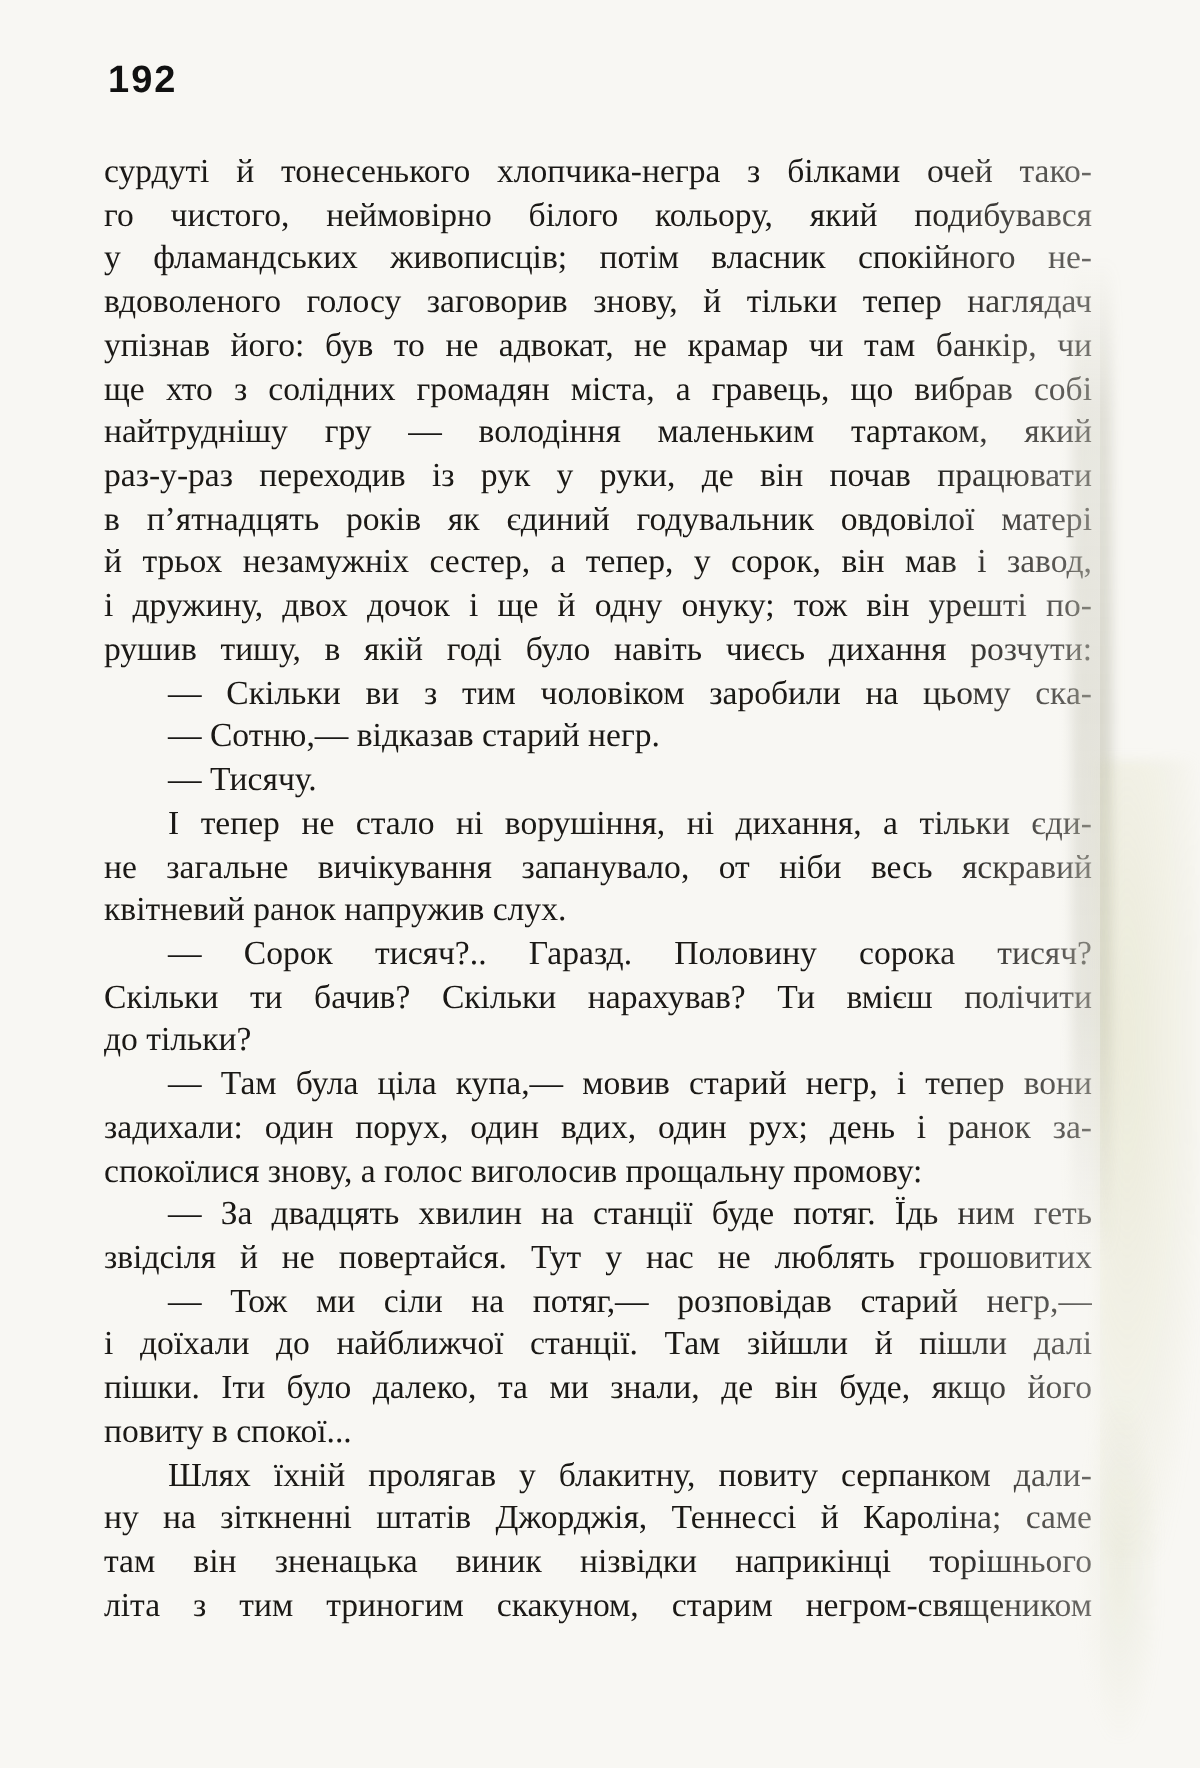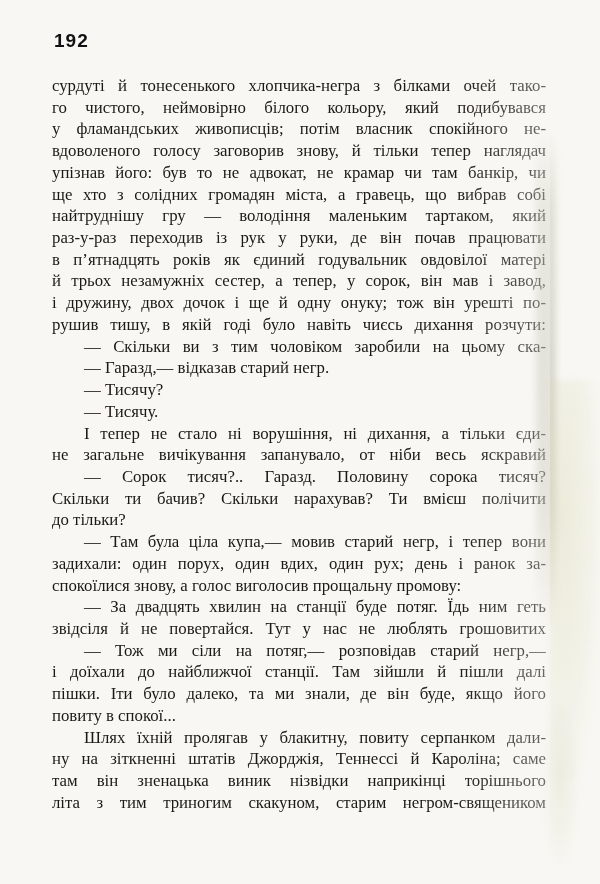--- a/index.html
+++ b/index.html
@@ -114,25 +114,25 @@
       <div class="ln">вдоволеного голосу заговорив знову, й тільки тепер наглядач</div>
       <div class="ln">упізнав його: був то не адвокат, не крамар чи там банкір, чи</div>
       <div class="ln">ще хто з солідних громадян міста, а гравець, що вибрав собі</div>
       <div class="ln">найтруднішу гру — володіння маленьким тартаком, який</div>
       <div class="ln">раз-у-раз переходив із рук у руки, де він почав працювати</div>
       <div class="ln">в п’ятнадцять років як єдиний годувальник овдовілої матері</div>
       <div class="ln">й трьох незамужніх сестер, а тепер, у сорок, він мав і завод,</div>
       <div class="ln">і дружину, двох дочок і ще й одну онуку; тож він урешті по-</div>
       <div class="ln">рушив тишу, в якій годі було навіть чиєсь дихання розчути:</div>
       <div class="ln indent">— Скільки ви з тим чоловіком заробили на цьому ска-</div>
-      <div class="ln indent last">— Гаразд,— відказав старий негр.</div>
-      <div class="ln indent last">— Тисячу?</div>
+      <div class="ln indent last">— Сотню,— відказав старий негр.</div>
       <div class="ln indent last">— Тисячу.</div>
       <div class="ln indent">І тепер не стало ні ворушіння, ні дихання, а тільки єди-</div>
       <div class="ln">не загальне вичікування запанувало, от ніби весь яскравий</div>
+      <div class="ln last">квітневий ранок напружив слух.</div>
       <div class="ln indent">— Сорок тисяч?.. Гаразд. Половину сорока тисяч?</div>
       <div class="ln">Скільки ти бачив? Скільки нарахував? Ти вмієш полічити</div>
       <div class="ln last">до тільки?</div>
       <div class="ln indent">— Там була ціла купа,— мовив старий негр, і тепер вони</div>
       <div class="ln">задихали: один порух, один вдих, один рух; день і ранок за-</div>
       <div class="ln last">спокоїлися знову, а голос виголосив прощальну промову:</div>
       <div class="ln indent">— За двадцять хвилин на станції буде потяг. Їдь ним геть</div>
       <div class="ln">звідсіля й не повертайся. Тут у нас не люблять грошовитих</div>
       <div class="ln indent">— Тож ми сіли на потяг,— розповідав старий негр,—</div>
       <div class="ln">і доїхали до найближчої станції. Там зійшли й пішли далі</div>

